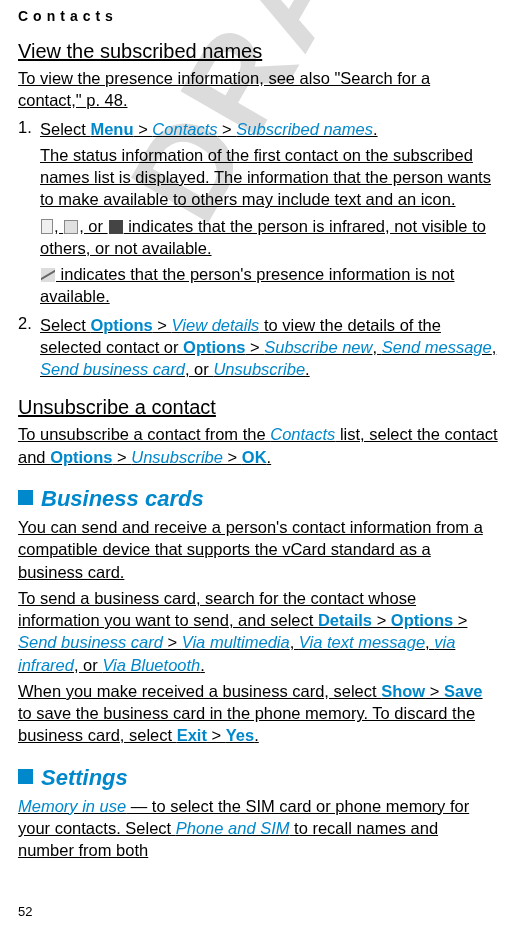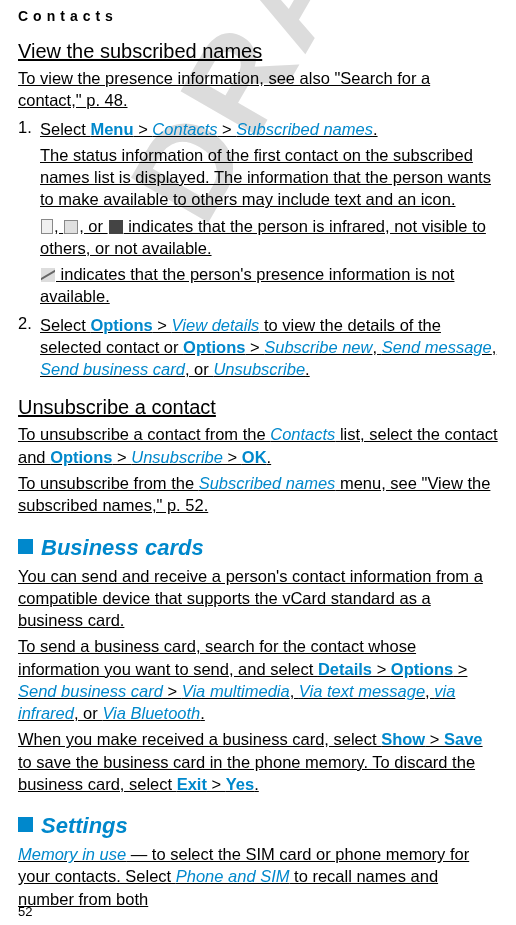--- a/index.html
+++ b/index.html
@@ -138,23 +138,20 @@
       <p>
         <span>Select </span><span class="brand">Options</span><span> &gt; </span><span class="brandi">View details</span><span> to view the details of the selected contact or </span><span class="brand">Options</span><span> &gt; </span><span class="brandi">Subscribe new</span><span>, </span><span class="brandi">Send message</span><span>, </span><span class="brandi">Send business card</span><span>, or </span><span class="brandi">Unsubscribe</span><span>.</span>
       </p>
     </div>
   </div>
 
   <div class="section-h">Unsubscribe a contact</div>
   <p>
     <span>To unsubscribe a contact from the </span><span class="brandi">Contacts</span><span> list, select the contact and </span><span class="brand">Options</span><span> &gt; </span><span class="brandi">Unsubscribe</span><span> &gt; </span><span class="brand">OK</span><span>.</span>
   </p>
-  <p>
-    <span>To unsubscribe from the </span><span class="brandi">Subscribed names</span><span> menu, see "View the subscribed names," p. 52.</span>
-  </p>
 
   <div class="big-h">
     <span class="sq"></span><span class="ht">Business cards</span>
   </div>
   <p>You can send and receive a person's contact information from a compatible device that supports the vCard standard as a business card.</p>
   <p>
     <span>To send a business card, search for the contact whose information you want to send, and select </span><span class="brand">Details</span><span> &gt; </span><span class="brand">Options</span><span> &gt; </span><span class="brandi">Send business card</span><span> &gt; </span><span class="brandi">Via multimedia</span><span>, </span><span class="brandi">Via text message</span><span>, </span><span class="brandi">via infrared</span><span>, or </span><span class="brandi">Via Bluetooth</span><span>.</span>
   </p>
   <p>
     <span>When you make received a business card, select </span><span class="brand">Show</span><span> &gt; </span><span class="brand">Save</span><span> to save the business card in the phone memory. To discard the business card, select </span><span class="brand">Exit</span><span> &gt; </span><span class="brand">Yes</span><span>.</span>

